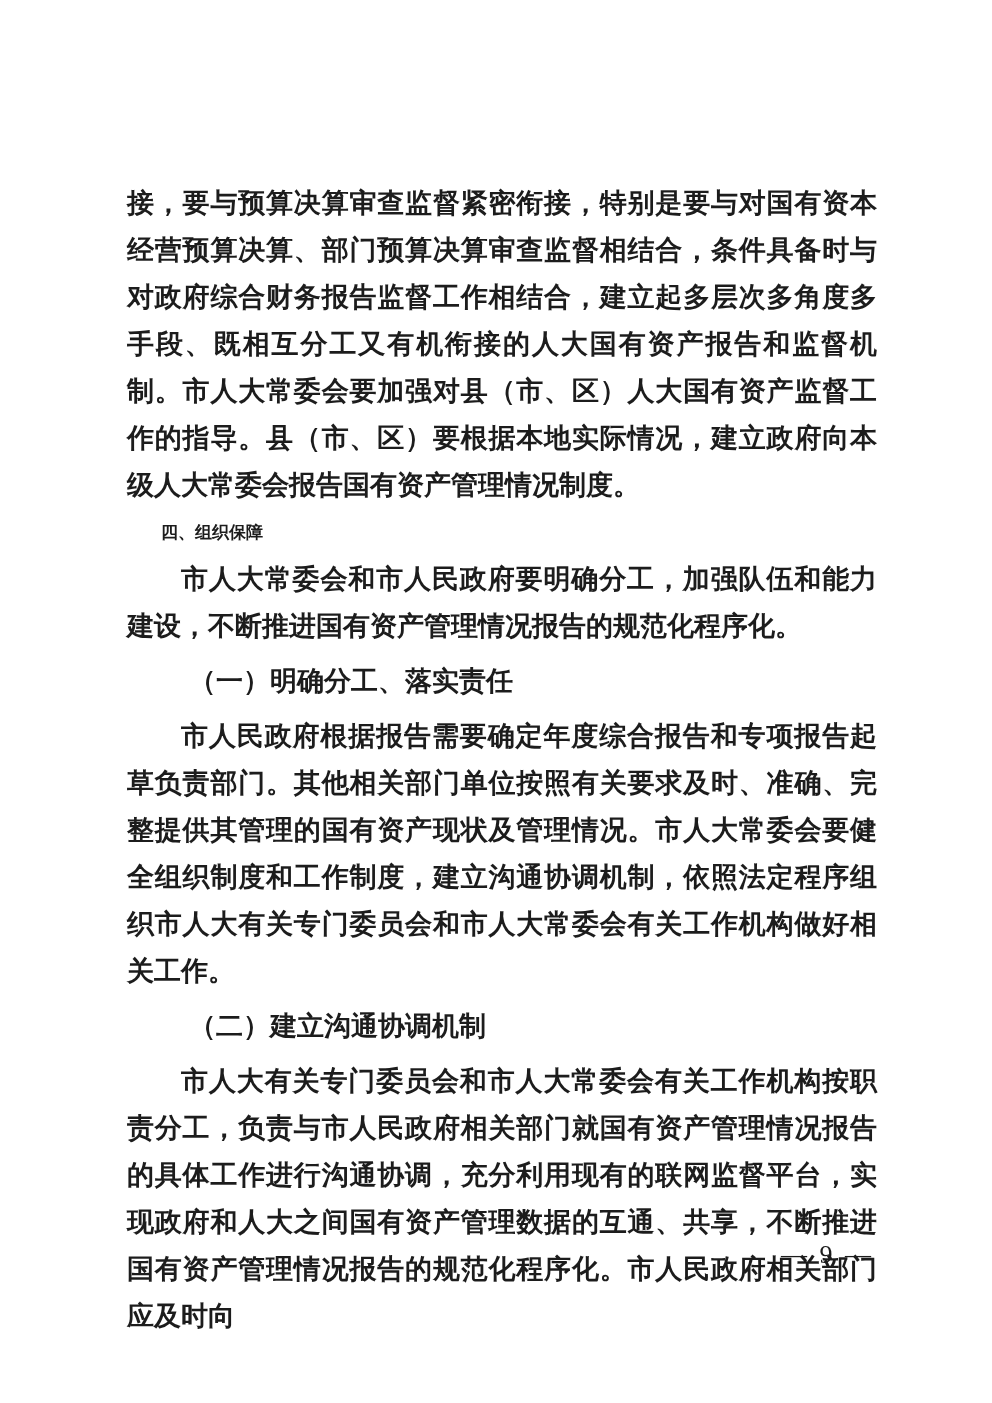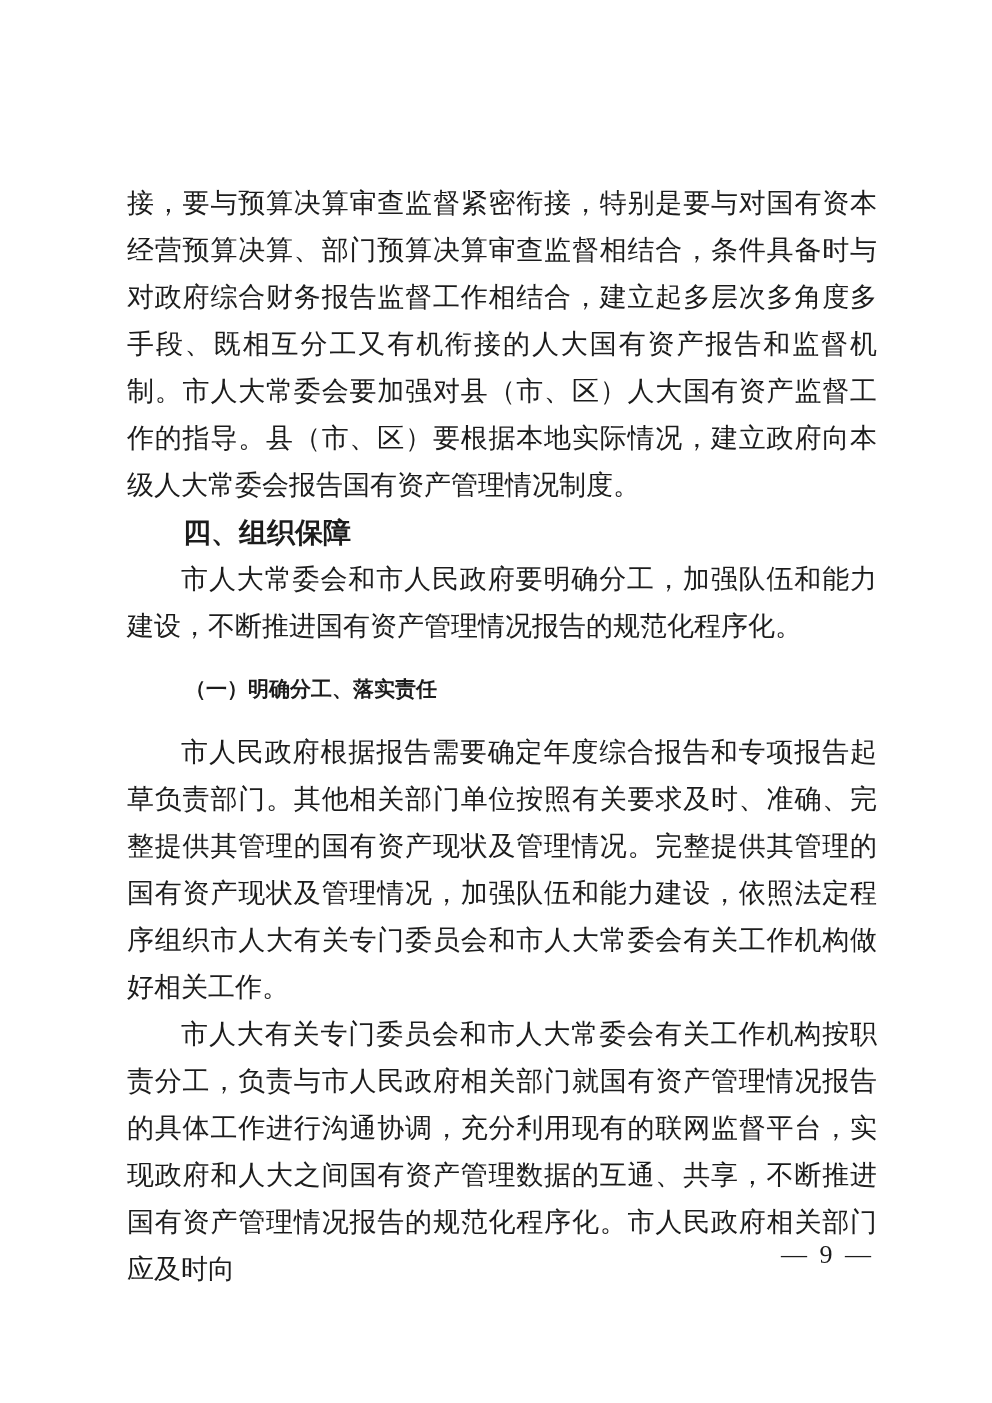--- a/index.html
+++ b/index.html
@@ -21,38 +21,39 @@
     width: 750px;
     font-family: "Liberation Serif", "DejaVu Serif", serif;
     font-size: 27px;
     line-height: 47px;
     color: #1c1c1c;
     text-align: justify;
   }
   .content p {
     margin: 0;
     text-indent: 2em;
+    font-weight: bold;
   }
   .content p.continuation {
     text-indent: 0;
   }
   .content .section-heading {
     margin: 0;
     font-family: "Liberation Sans", "DejaVu Sans", sans-serif;
     font-weight: 700;
-    font-size: 28px;
+    font-size: 17px;
     line-height: 47px;
     text-indent: 2em;
     text-align: left;
   }
   .content .subsection-heading {
-    margin: 16px;
+    margin: 8px;
     font-family: "Liberation Serif", "DejaVu Serif", serif;
     font-weight: 700;
-    font-size: 21px;
+    font-size: 27px;
     line-height: 47px;
     text-indent: 2em;
     text-align: left;
   }
   .page-number {
     position: absolute;
     top: 1240px;
     right: 118px;
     font-family: "Liberation Serif", "DejaVu Serif", serif;
     font-size: 26px;
@@ -63,18 +64,19 @@
 </style>
 </head>
 <body>
 
 <div class="page">
   <div class="content">
     <p class="continuation">接，要与预算决算审查监督紧密衔接，特别是要与对国有资本经营预算决算、部门预算决算审查监督相结合，条件具备时与对政府综合财务报告监督工作相结合，建立起多层次多角度多手段、既相互分工又有机衔接的人大国有资产报告和监督机制。市人大常委会要加强对县（市、区）人大国有资产监督工作的指导。县（市、区）要根据本地实际情况，建立政府向本级人大常委会报告国有资产管理情况制度。</p>
     <div class="section-heading">四、组织保障</div>
     <p>市人大常委会和市人民政府要明确分工，加强队伍和能力建设，不断推进国有资产管理情况报告的规范化程序化。</p>
     <div class="subsection-heading">（一）明确分工、落实责任</div>
-    <p>市人民政府根据报告需要确定年度综合报告和专项报告起草负责部门。其他相关部门单位按照有关要求及时、准确、完整提供其管理的国有资产现状及管理情况。完整提供其管理的国有资产现状及管理情况，加强队伍和能力建设，依照法定程序组织市人大有关专门委员会和市人大常委会有关工作机构做好相关工作。</p>
+    <p>市人民政府根据报告需要确定年度综合报告和专项报告起草负责部门。其他相关部门单位按照有关要求及时、准确、完整提供其管理的国有资产现状及管理情况。市人大常委会要健全组织制度和工作制度，建立沟通协调机制，依照法定程序组织市人大有关专门委员会和市人大常委会有关工作机构做好相关工作。</p>
+    <div class="subsection-heading">（二）建立沟通协调机制</div>
     <p>市人大有关专门委员会和市人大常委会有关工作机构按职责分工，负责与市人民政府相关部门就国有资产管理情况报告的具体工作进行沟通协调，充分利用现有的联网监督平台，实现政府和人大之间国有资产管理数据的互通、共享，不断推进国有资产管理情况报告的规范化程序化。市人民政府相关部门应及时向</p>
   </div>
 
   <div class="page-number">— 9 —</div>
 </div>
 
 </body></html>

